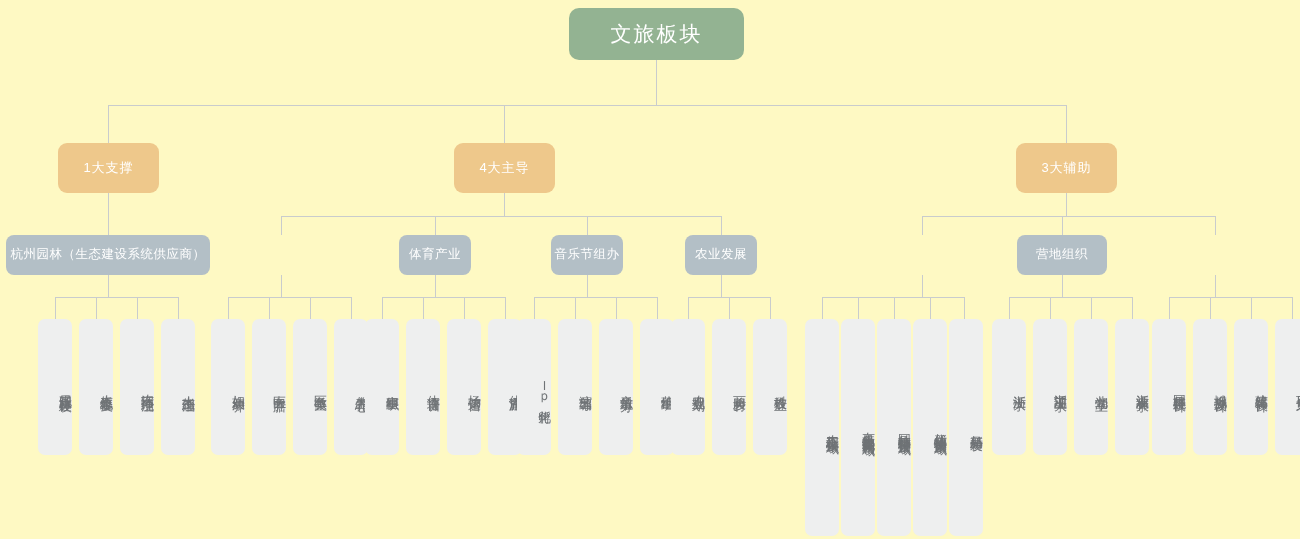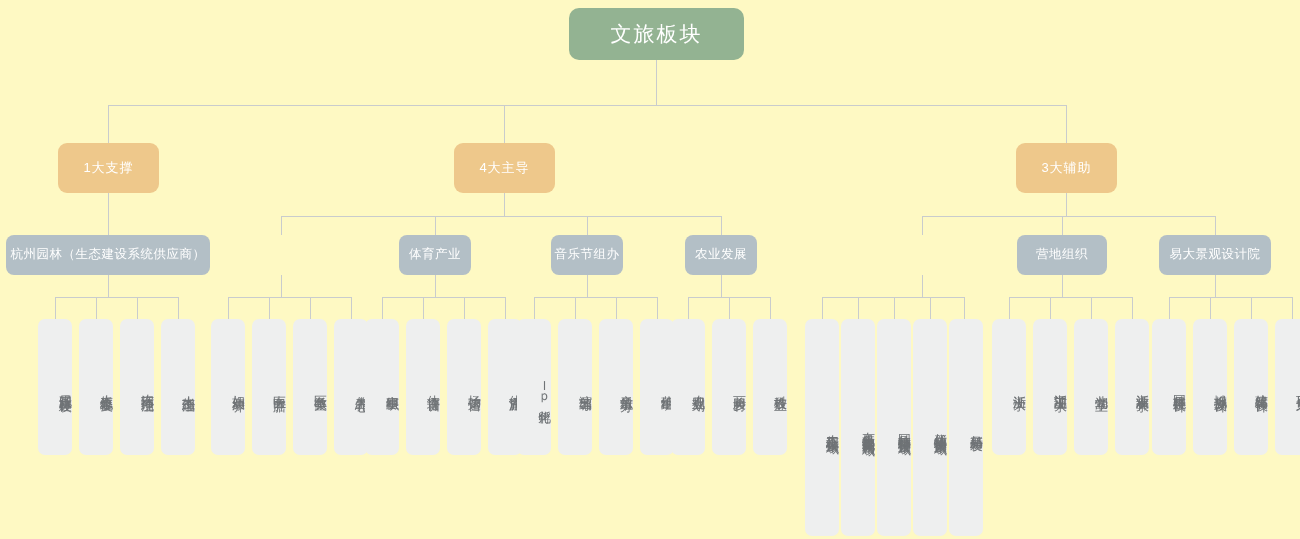--- a/index.html
+++ b/index.html
@@ -192,23 +192,20 @@
   </div>
   <div class="node branch" style="left:551px; top:235px; width:72px; height:40px;">
     <span>音乐节组办</span>
   </div>
   <div class="node branch" style="left:685px; top:235px; width:72px; height:40px;text-align:center;">
     <span>农业发展</span>
   </div>
   <div class="node branch" style="left:1017px; top:235px; width:90px; height:40px;">
     <span>营地组织</span>
   </div>
-  <div class="node branch" style="left:1159px; top:235px; width:112px; height:40px;">
-    <span>易大景观设计院</span>
-  </div>
 
   <div class="node leaf" style="left:38px; top:319px; width:34px; height:136px;">
     <span class="leaf-text">景观园林建设</span>
   </div>
   <div class="node leaf" style="left:79px; top:319px; width:34px; height:136px;">
     <span class="leaf-text">生态系统修复</span>
   </div>
   <div class="node leaf" style="left:120px; top:319px; width:34px; height:136px;">
     <span class="leaf-text">农污环境治理</span>
   </div>

